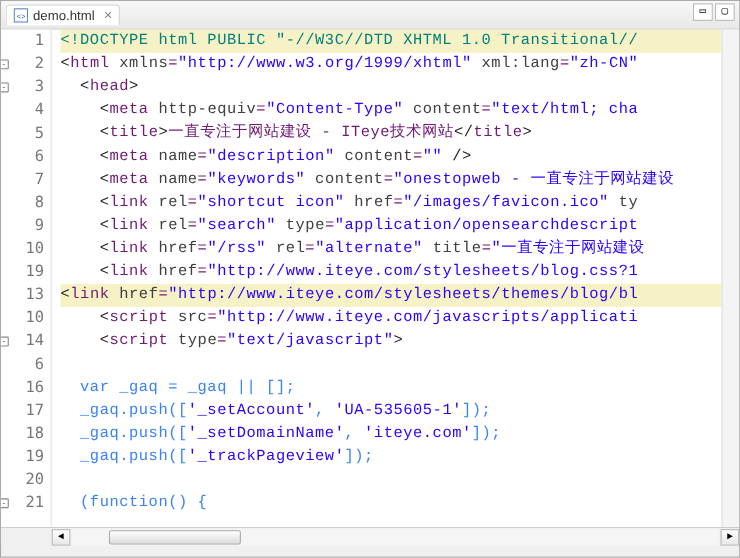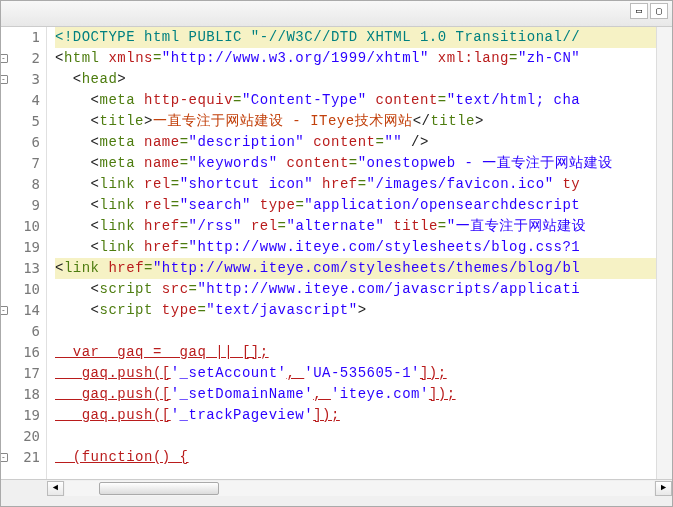--- a/index.html
+++ b/index.html
@@ -94,25 +94,25 @@
   letter-spacing: 0.5px;
 }
 .code-line { height: 21px; }
 .code-line.hilite { background: #f6f2c5; }
 .overview-ruler {
   width: 16px;
   background: #f4f4f4;
   border-left: 1px solid #ddd;
 }
 .tok-doctype { color: #008080; }
-.tok-tag { color: #4d7c0f; }
-.tok-attr { color: #b91c1c; }
+.tok-tag { color: #701a75; }
+.tok-attr { color: #404040; }
 .tok-str { color: #2a00ff; }
-.tok-text { color: #c2410c; }
-.tok-js { color: #b91c1c; text-decoration: underline; }
+.tok-text { color: #701a75; }
+.tok-js { color: #3b82f6; }
 .tok-jsstr { color: #2a00ff; }
 .tok-bracket { color: #222; }
 
 .hscroll {
   height: 17px;
   background: #f0f0f0;
   border-top: 1px solid #ccc;
   display: flex;
   align-items: center;
 }
@@ -138,20 +138,30 @@
   height: 13px;
   background: linear-gradient(#fff,#dcdcdc);
   border: 1px solid #aaa;
   border-radius: 2px;
 }
 </style>
 </head>
 <body>
 
 <div class="tab-bar">
+  <div class="tab">
+    <span class="icon-wrap">
+      <svg width="14" height="14" viewBox="0 0 14 14">
+          <rect x="1" y="1" width="12" height="12" fill="#fff" stroke="#5a8ac6"></rect>
+          <text x="3" y="10" font-size="7" fill="#3a6ea5">&lt;&gt;</text>
+        </svg>
+    </span>
+    <span>demo.html</span>
+    <span style="font-size:10px;color:#888;margin-left:4px;">✕</span>
+  </div>
   <div class="window-controls">
     <div class="btn">▭</div>
     <div class="btn">▢</div>
   </div>
 </div>
 
 <div class="editor-wrap">
   <div class="gutter" id="gutter">
       <div class="ln">1</div>
       <div class="ln">2<div class="fold">-</div></div>

